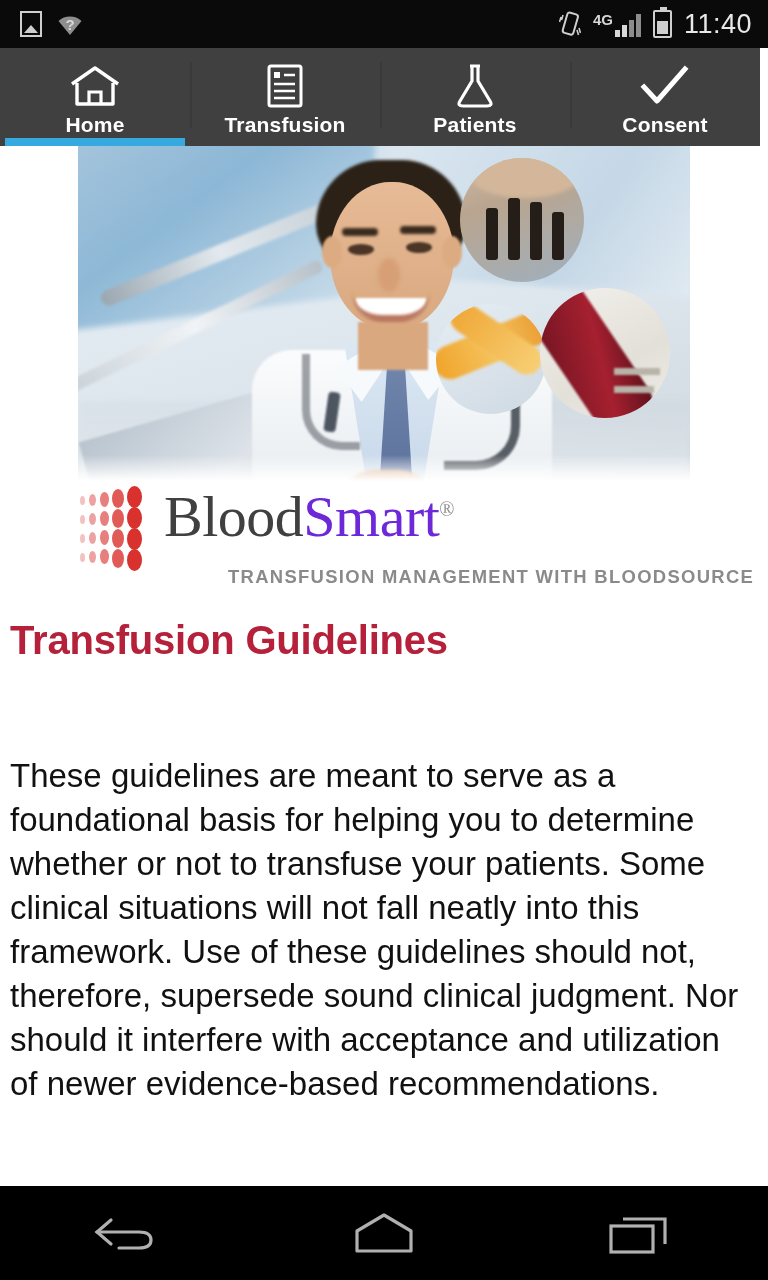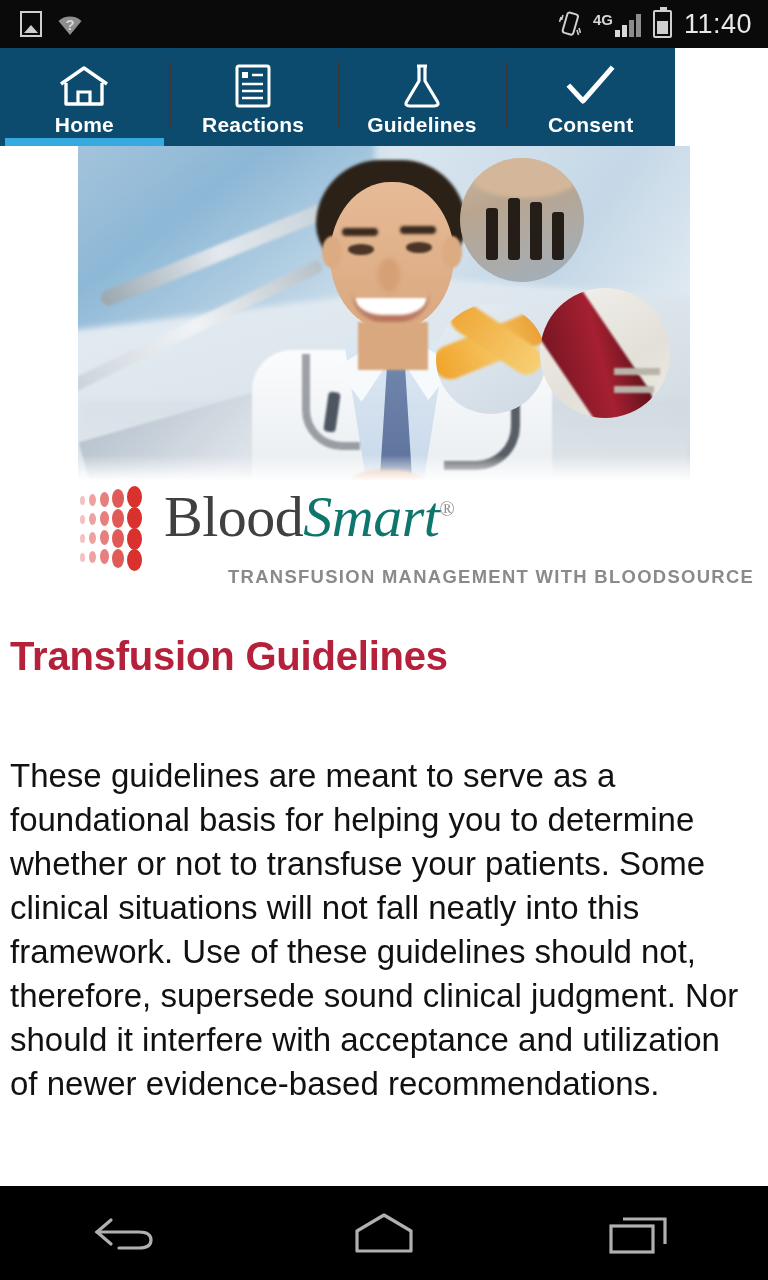--- a/index.html
+++ b/index.html
@@ -40,22 +40,22 @@
   .ico-batt {
     width:19px; height:28px; border:2px solid #cfcfcf; position:relative; border-radius:2px;
   }
   .ico-batt:before {
     content:""; position:absolute; top:-5px; left:5px; width:7px; height:3px; background:#cfcfcf;
   }
   .ico-batt i { position:absolute; left:2px; right:2px; bottom:2px; top:9px; background:#cfcfcf; display:block; }
 
   
   .tabbar {
-    position:absolute; left:0; top:48px; width:675px; height:98px;
-    background:#0c4a6e; display:flex;
+    position:absolute; left:0; top:48px; width:760px; height:98px;
+    background:#404040; display:flex;
   }
   .tab {
     flex:1; position:relative; display:flex; flex-direction:column;
     align-items:center; justify-content:center; gap:4px; padding-top:6px;
   }
   .tab + .tab:before {
     content:""; position:absolute; left:0; top:14px; bottom:18px; width:2px; background:#3a3a3a;
   }
   .tab-label {
     color:#ffffff; font-size:21px; font-weight:bold; letter-spacing:0.2px;
@@ -195,32 +195,32 @@
   
   .logo-row { position:absolute; left:78px; top:336px; width:620px; height:92px; }
   .logo-mark { position:absolute; left:2px; top:4px; width:62px; height:88px; }
   .logo-mark span { position:absolute; border-radius:50%; background:#d8312e; display:block; }
   .logo-word {
     position:absolute; left:86px; top:6px;
     font-family:"Liberation Serif", serif; font-size:58px; line-height:1;
     letter-spacing:-0.5px; white-space:nowrap;
   }
   .logo-word .b { color:#404040; }
-  .logo-word .s { color:#0f766e;font-style:italic; }
+  .logo-word .s { color:#6d28d9; }
   .logo-word .r { font-size:20px; vertical-align:super; color:#8d8d8d; }
   .logo-tag {
     position:absolute; left:150px; top:84px;
     font-family:"Liberation Sans", sans-serif; font-size:19px; font-weight:bold;
     letter-spacing:1.35px; color:#8a8a8a; white-space:nowrap;
     transform:scaleX(0.97); transform-origin:left center;
   }
 
   
   .h1 {
-    position:absolute; left:10px; top:488px;
+    position:absolute; left:10px; top:472px;
     font-size:40px; font-weight:bold; color:#b5213a; letter-spacing:-0.2px;
   }
   .h2 {
     position:absolute; left:10px; top:544px;
     font-size:34px; font-style:italic; color:#b5213a; letter-spacing:-0.2px;
   }
   .body {
     position:absolute; left:10px; top:608px; width:740px;
     font-size:33px; line-height:44px; color:#111111;
   }
@@ -286,30 +286,30 @@
     </div>
 
     <div class="tab">
       <span class="tab-ico">
         <svg width="42" height="46" viewBox="0 0 42 46">
           <rect x="5" y="3" width="32" height="40" rx="2" fill="none" stroke="#fff" stroke-width="3"></rect>
           <rect x="10" y="9" width="6" height="6" fill="#fff"></rect>
           <path d="M20 12 H31 M10 21 H31 M10 28 H31 M10 35 H31" stroke="#fff" stroke-width="2.6"></path>
         </svg>
       </span>
-      <span class="tab-label">Reactions</span>
+      <span class="tab-label">Transfusion</span>
     </div>
 
     <div class="tab">
       <span class="tab-ico">
         <svg width="44" height="46" viewBox="0 0 44 46">
           <path d="M17 3 H27 M19 3 V18 L7 38 Q4 43 10 43 H34 Q40 43 37 38 L25 18 V3" fill="none" stroke="#fff" stroke-width="3.2" stroke-linejoin="round"></path>
         </svg>
       </span>
-      <span class="tab-label">Guidelines</span>
+      <span class="tab-label">Patients</span>
     </div>
 
     <div class="tab">
       <span class="tab-ico">
         <svg width="52" height="44" viewBox="0 0 52 44">
           <path d="M5 23 L18 37 L46 5" fill="none" stroke="#fff" stroke-width="5" stroke-linejoin="round" stroke-linecap="square"></path>
         </svg>
       </span>
       <span class="tab-label">Consent</span>
     </div>

